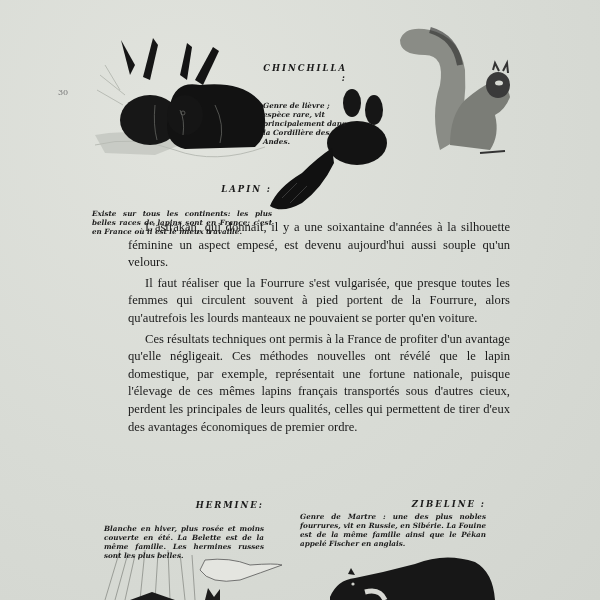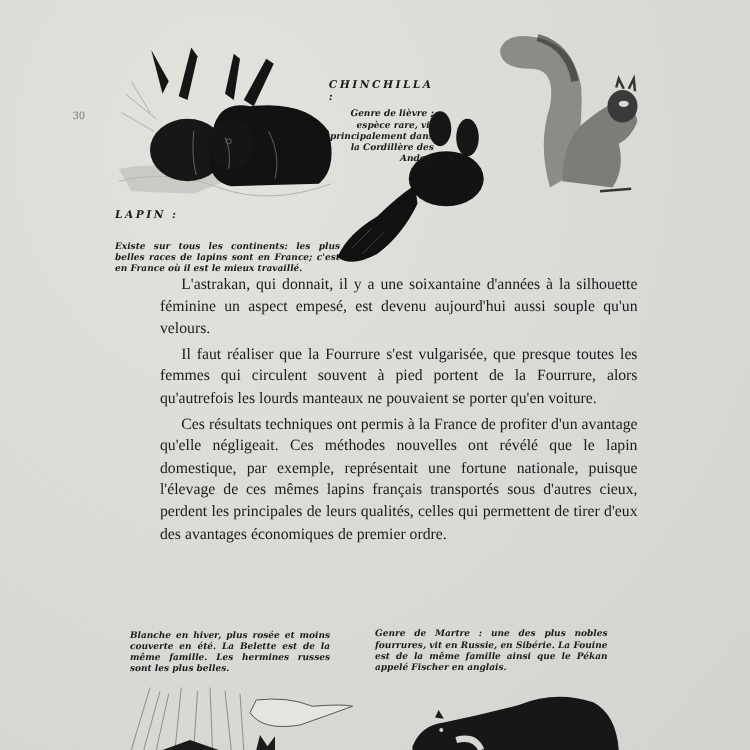--- a/index.html
+++ b/index.html
@@ -6,21 +6,21 @@
     body {
       width: 600px; height: 600px; overflow: hidden; position: relative;
       background: #d9dcd6;
       background-image: radial-gradient(ellipse at 30% 20%, #e1e3dd 0%, #d8dbd5 55%, #d2d5cf 100%);
       font-family: "DejaVu Serif", "Liberation Serif", serif;
       color: #1c1c1c;
     }
     .abs { position: absolute; }
     .caption-title {
       font-family: "DejaVu Serif", serif; font-style: italic; font-weight: bold;
-      font-size: 8.5px; letter-spacing: 2px; text-align: left; color: #1a1a1a;
+      font-size: 8.5px; letter-spacing: 2px; text-align: right; color: #1a1a1a;
     }
     .caption-body {
       font-family: "DejaVu Serif", serif; font-style: italic; font-weight: bold;
       font-size: 7.2px; line-height: 9px; text-align: justify; color: #1a1a1a;
     }
     .article {
       position: absolute; left: 128px; top: 219px; width: 382px;
       font-family: "Liberation Serif", "DejaVu Serif", serif;
       font-size: 12.6px; line-height: 17.6px; text-align: justify; color: #1b1b1b;
     }
@@ -80,38 +80,40 @@
   <path d="M105 55 L108 43 L114 52 L120 44 L120 55 Z" fill="#1c1c1c"></path>
 </svg>
 
 <svg class="illus" style="left:325px;top:552px" width="175" height="48" viewBox="0 0 175 48">
   <path d="M5 45 Q12 28 30 26 Q60 20 90 12 Q120 0 150 10 Q168 20 170 48 L5 48 Z" fill="#171717"></path>
   <circle cx="28" cy="32" r="1.6" fill="#cfd1cb"></circle>
   <path d="M40 40 Q55 36 60 48" stroke="#d8d9d4" stroke-width="5" fill="none"></path>
   <path d="M23 22 L26 16 L30 23" fill="#1a1a1a"></path>
 </svg>
 
-<div class="abs" style="left:92px;top:167px;width:180px;">
+<div class="abs" style="left:92px;top:184px;width:180px;">
   <div class="caption-title">LAPIN :</div>
   <div class="caption-body" style="margin-top:15px;">Existe sur tous les continents: les plus belles races de lapins sont en France; c'est en France où il est le mieux travaillé.</div>
 </div>
 
 <div class="abs" style="left:263px;top:63px;width:84px;">
   <div class="caption-title">CHINCHILLA :</div>
-  <div class="caption-body" style="margin-top:3px;text-align:right;">Genre de lièvre ; espèce rare, vit principalement dans la Cordillère des Andes.</div>
+  <div class="caption-body" style="margin-top:18px;text-align:left;">Genre de lièvre ; espèce rare, vit principalement dans la Cordillère des Andes.</div>
 </div>
 
 <div class="abs" style="left:350px;top:164px;width:160px;">
 </div>
 
 <div class="abs" style="left:104px;top:500px;width:160px;">
-  <div class="caption-body" style="margin-top:3px;">Blanche en hiver, plus rosée et moins couverte en été. La Belette est de la même famille. Les hermines russes sont les plus belles.</div>
+  <div class="caption-title">HERMINE:</div>
+  <div class="caption-body" style="margin-top:14px;">Blanche en hiver, plus rosée et moins couverte en été. La Belette est de la même famille. Les hermines russes sont les plus belles.</div>
 </div>
 
 <div class="abs" style="left:300px;top:499px;width:186px;">
+  <div class="caption-title">ZIBELINE :</div>
   <div class="caption-body" style="margin-top:3px;font-style:italic;">Genre de Martre : une des plus nobles fourrures, vit en Russie, en Sibérie. La Fouine est de la même famille ainsi que le Pékan appelé Fischer en anglais.</div>
 </div>
 
 <div class="article">
   <p>L'astrakan, qui donnait, il y a une soixantaine d'années à la silhouette féminine un aspect empesé, est devenu aujourd'hui aussi souple qu'un velours.</p>
   <p>Il faut réaliser que la Fourrure s'est vulgarisée, que presque toutes les femmes qui circulent souvent à pied portent de la Fourrure, alors qu'autrefois les lourds manteaux ne pouvaient se porter qu'en voiture.</p>
   <p>Ces résultats techniques ont permis à la France de profiter d'un avantage qu'elle négligeait. Ces méthodes nouvelles ont révélé que le lapin domestique, par exemple, représentait une fortune nationale, puisque l'élevage de ces mêmes lapins français transportés sous d'autres cieux, perdent les principales de leurs qualités, celles qui permettent de tirer d'eux des avantages économiques de premier ordre.</p>
 </div>
 
 <div class="abs" style="left:58px;top:88px;font-size:8px;color:#777;font-family:'DejaVu Serif',serif;">30</div>

